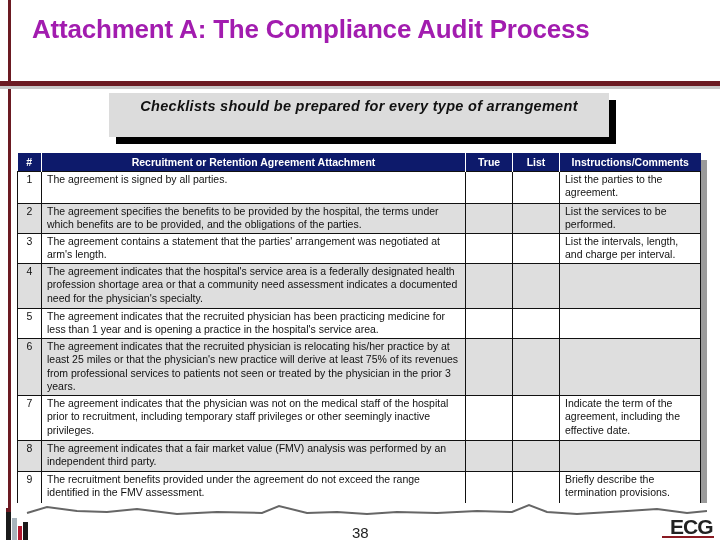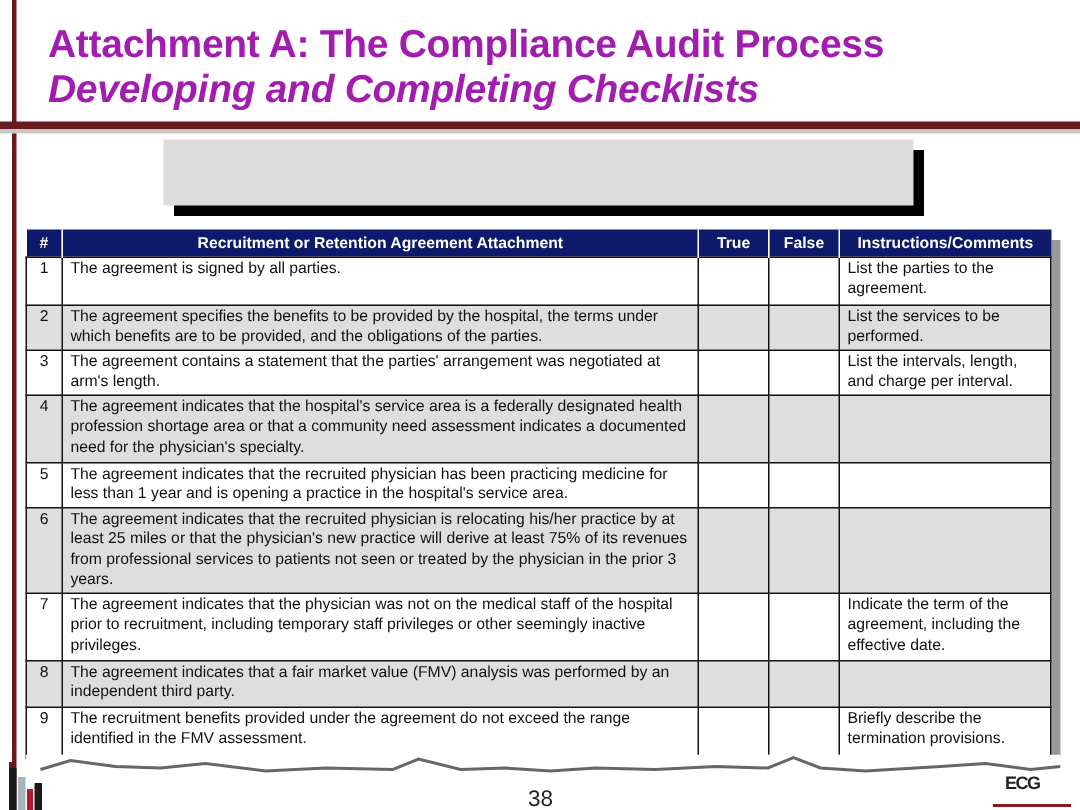--- a/index.html
+++ b/index.html
@@ -29,48 +29,48 @@
   .col-num { width: 24px; text-align: center; }
   .col-text { width: 425px; }
   .col-true { width: 47px; }
   .col-false { width: 47px; }
   .col-instr { width: 141px; }
 
   .torn-edge { position: absolute; left: 17px; top: 503px; width: 690px; height: 16px; }
   .page-number { position: absolute; left: 352px; top: 524px; font-size: 15px; color: #222; }
 
   .logo-left { position: absolute; left: 4px; top: 508px; width: 26px; height: 32px; }
-  .logo-right { position: absolute; left: 670px; top: 515px; font-size: 12px; font-weight: bold; color: #222;
+  .logo-right { position: absolute; left: 670px; top: 515px; font-size: 21px; font-weight: bold; color: #222;
                 letter-spacing: -1px; font-family: "Liberation Sans Narrow", "Liberation Sans", sans-serif; }
   .logo-right-line { position: absolute; left: 662px; top: 536px; width: 52px; height: 2px; background: #8a1a22; }
 </style>
 </head>
 <body>
 
 <div class="left-rule"></div>
 
 <div class="title-block">
   <div class="title-line1">Attachment A:  The Compliance Audit Process</div>
-  <div class="title-line2">Developing and Completing Checklists</div>
 </div>
 <div class="title-bar"></div>
 <div class="title-bar-shadow"></div>
 
 <div class="callout-shadow"></div>
 <div class="callout">
+  <div>Checklists should be prepared for every type of arrangement</div>
 </div>
 
 <div class="table-shadow"></div>
 <table class="checklist">
   <thead>
     <tr>
       <th class="col-num">#</th>
       <th class="col-text">Recruitment or Retention Agreement Attachment</th>
       <th class="col-true">True</th>
-      <th class="col-false">False</th>
+      <th class="col-false">List</th>
       <th class="col-instr">Instructions/Comments</th>
     </tr>
   </thead>
   <tbody>
     <tr style="height:32px">
       <td class="col-num">1</td>
       <td>The agreement is signed by all parties.</td>
       <td></td>
       <td></td>
       <td>List the parties to the agreement.</td>

